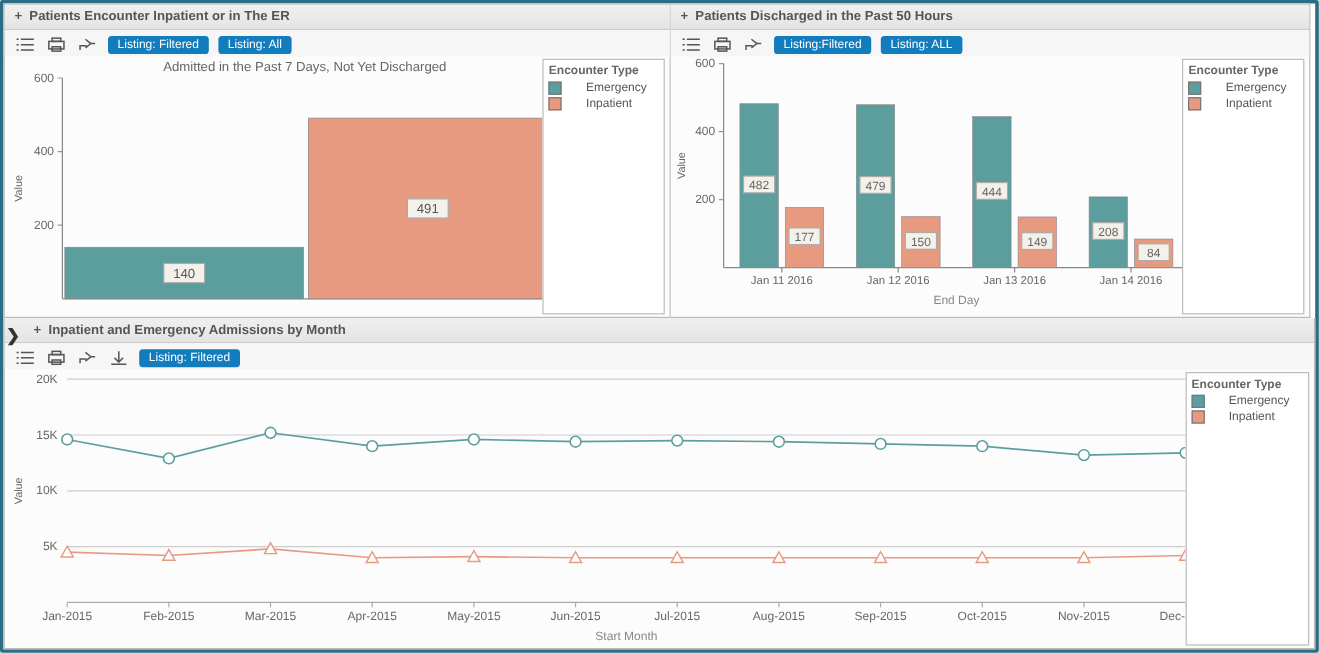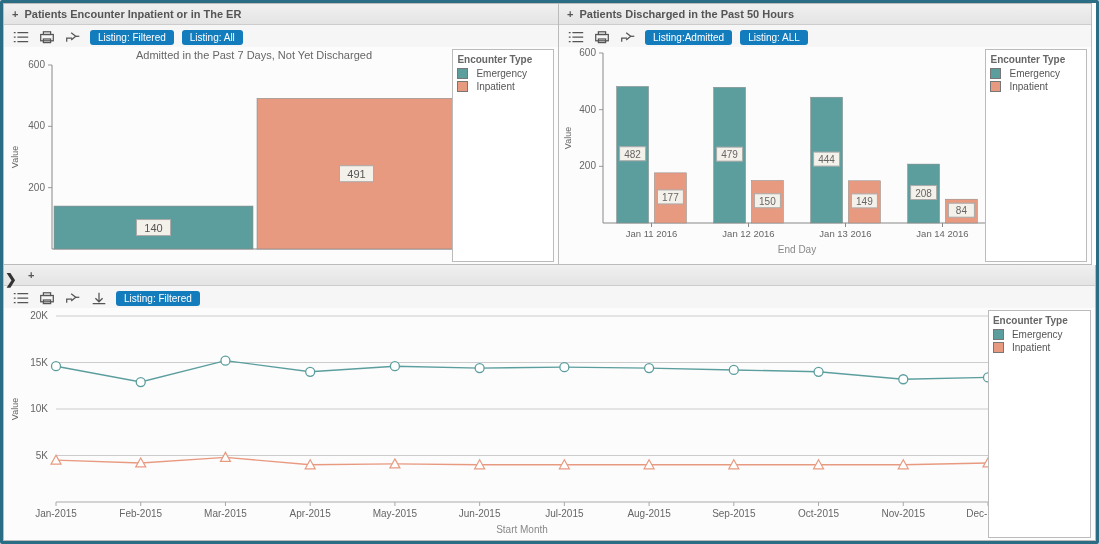--- a/index.html
+++ b/index.html
@@ -12,21 +12,21 @@
   .panel.bottom { width: 100%; height: 276px; border-top: none; }
   .panel-header { background: linear-gradient(#f0f0f0,#e4e4e4); border-bottom: 1px solid #ccc; padding: 4px 8px; display: flex; align-items: center; gap: 6px; font-weight: bold; color: #555; }
   .plus { font-weight: bold; cursor: pointer; }
   .toolbar { display: flex; align-items: center; gap: 8px; padding: 4px 8px 2px; background: #f6f6f6; }
   .tool-icon { width: 18px; height: 16px; display: inline-flex; align-items: center; justify-content: center; color: #555; cursor: pointer; }
   .tool-icon svg { stroke: #555; stroke-width: 1.4; fill: none; }
   .btn { background: #137cbd; color: #fff; font-size: 10px; padding: 2px 8px; border-radius: 3px; cursor: pointer; white-space: nowrap; }
   .panel-body { flex: 1; display: flex; position: relative; }
   .legend-box { width: 104px; border: 1px solid #bbb; margin: 2px 4px 2px 0; padding: 4px; font-size: 10px; background: #fff; }
   .legend-title { font-weight: bold; margin-bottom: 3px; color: #666; }
-  .legend-row { display: flex; align-items: flex-end; gap: 8px; margin: 2px 0; }
+  .legend-row { display: flex; align-items: flex-end; gap: 20px; margin: 2px 0; }
   .sw { width: 11px; height: 11px; border: 1px solid #777; }
   svg text { font-family: Arial, Helvetica, sans-serif; }
   .expand-caret { position: absolute; left: 2px; top: 268px; font-size: 14px; font-weight: bold; cursor: pointer; color: #333; z-index: 5; }
 </style>
 </head>
 <body>
 
 <div class="frame">
   <span class="expand-caret">❯</span>
 
@@ -109,21 +109,21 @@
               <rect x="6" y="2" width="8" height="3"></rect>
               <rect x="6" y="10" width="8" height="4"></rect>
             </svg>
           </span>
         <span class="tool-icon">
             <svg viewBox="0 0 20 16">
               <path d="M3 13V9h6M8 3l5 4-5 4"></path>
               <path d="M13 7h4"></path>
             </svg>
           </span>
-        <span class="btn">Listing:Admitted</span>
+        <span class="btn">Listing:Filtered</span>
         <span class="btn">Listing:  ALL</span>
       </div>
       <div class="panel-body">
         <svg id="chart-discharged" width="438" height="210">
             <line x1="40" y1="119.33333333333334" x2="44" y2="119.33333333333334" stroke="#999"></line>
             <text x="37" y="122.33333333333334" font-size="10" fill="#666" text-anchor="end">200</text>
             <line x1="40" y1="62.66666666666667" x2="44" y2="62.66666666666667" stroke="#999"></line>
             <text x="37" y="65.66666666666667" font-size="10" fill="#666" text-anchor="end">400</text>
             <line x1="40" y1="6" x2="44" y2="6" stroke="#999"></line>
             <text x="37" y="9" font-size="10" fill="#666" text-anchor="end">600</text>
@@ -175,20 +175,21 @@
               <span>Inpatient</span>
             </div>
         </div>
       </div>
     </div>
   </div>
 
   <div class="panel bottom">
     <div class="panel-header" style="padding-left:24px;">
       <span class="plus">+</span>
+      <span>Inpatient and Emergency Admissions by Month</span>
     </div>
     <div class="toolbar">
       <span class="tool-icon">
           <svg viewBox="0 0 20 16">
             <path d="M2 3h2M6 3h12M2 8h2M6 8h12M2 13h2M6 13h12"></path>
           </svg>
         </span>
       <span class="tool-icon">
           <svg viewBox="0 0 20 16">
             <rect x="3" y="5" width="14" height="7"></rect>

